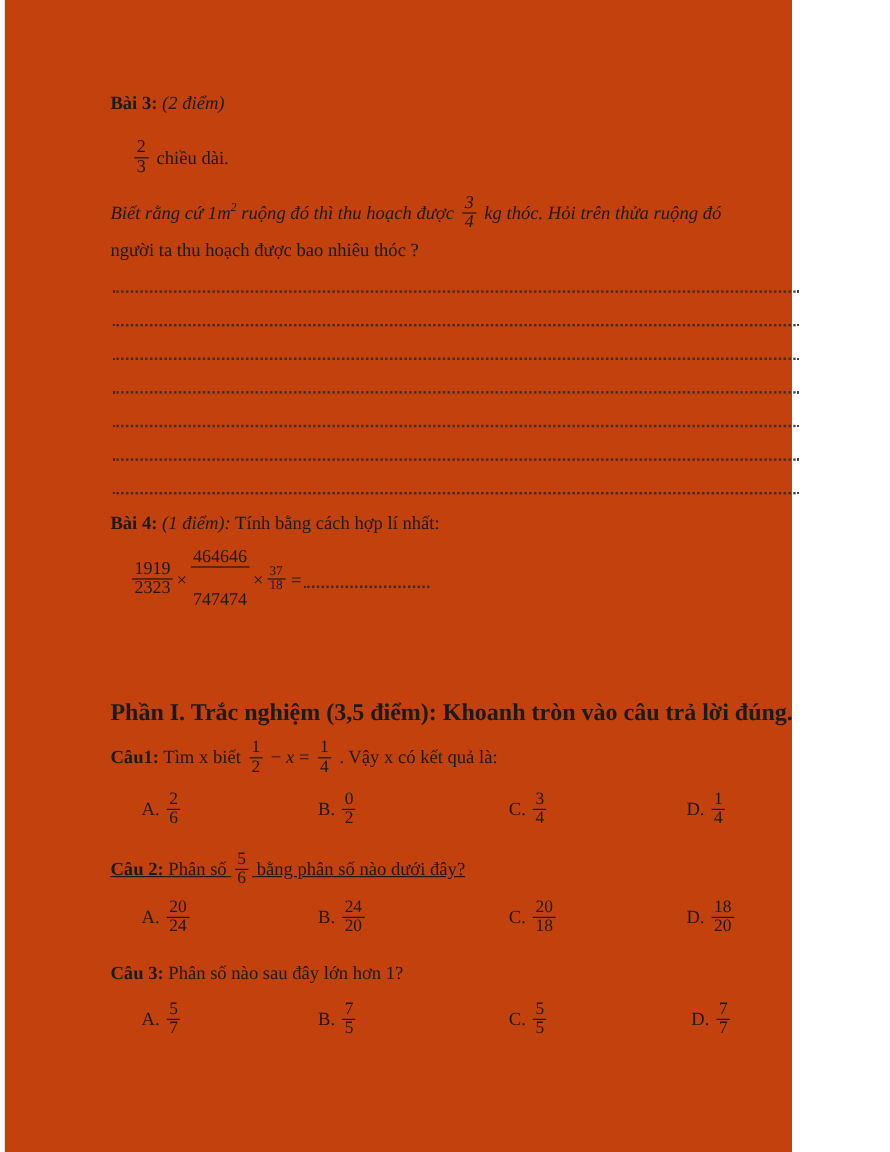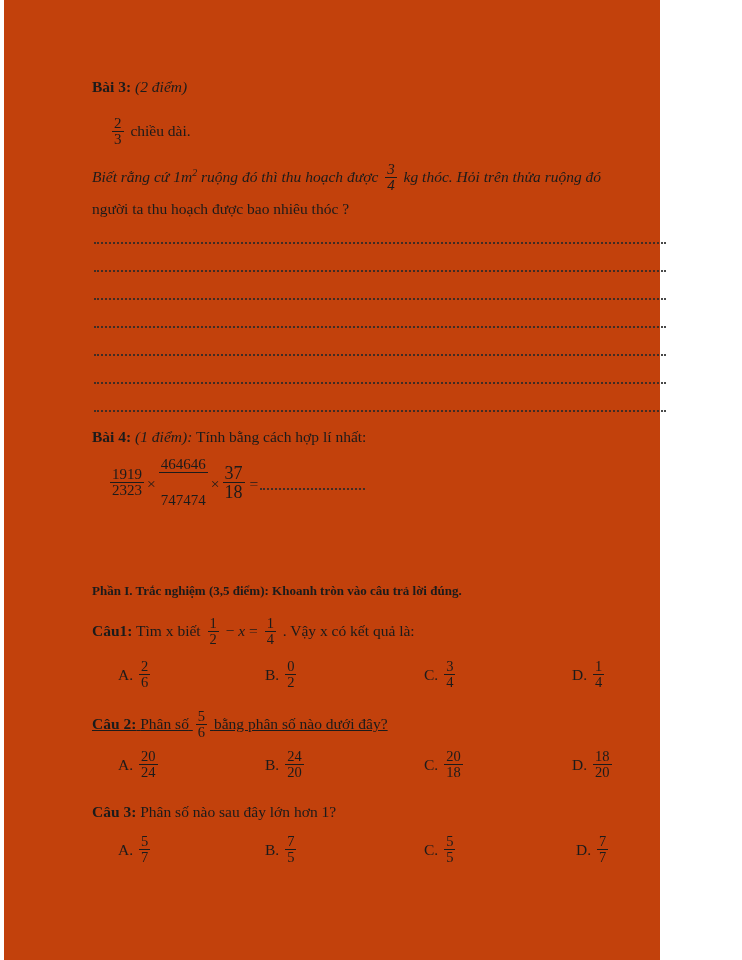--- a/index.html
+++ b/index.html
@@ -67,21 +67,21 @@
   .exam-title {
     position: absolute;
     width: 742px;
     text-align: center;
     font-size: 20.5px;
     font-weight: bold;
     letter-spacing: .1px;
   }
   .section-head {
     position: absolute;
-    font-size: 13px;
+    font-size: 20px;
     font-weight: bold;
     white-space: nowrap;
   }
 
   
   .q-stem {
     position: absolute;
     font-size: 15.5px;
     white-space: nowrap;
   }
@@ -155,21 +155,21 @@
     <span class="frac" style="font-size:15px;">
       <span class="num">1919</span>
       <span class="den">2323</span>
     </span>
     <span>×</span>
     <span class="frac" style="font-size:15px;gap:20px;">
       <span class="num">464646</span>
       <span class="den">747474</span>
     </span>
     <span>×</span>
-    <span class="frac" style="font-size:18px;justify-content:center;">
+    <span class="frac" style="font-size:11px;justify-content:center;">
       <span class="num">37</span>
       <span class="den">18</span>
     </span>
     <span class="eqsign">=</span>
     <span class="dots" style="position:relative; display:inline-block; width:105px; top:4px; border-bottom-width:2px;"></span>
   </div>
 
 
   <div class="section-head" style="left:88px; top:583px;">Phần I. Trắc nghiệm (3,5 điểm): Khoanh tròn vào câu trả lời đúng.</div>
 

